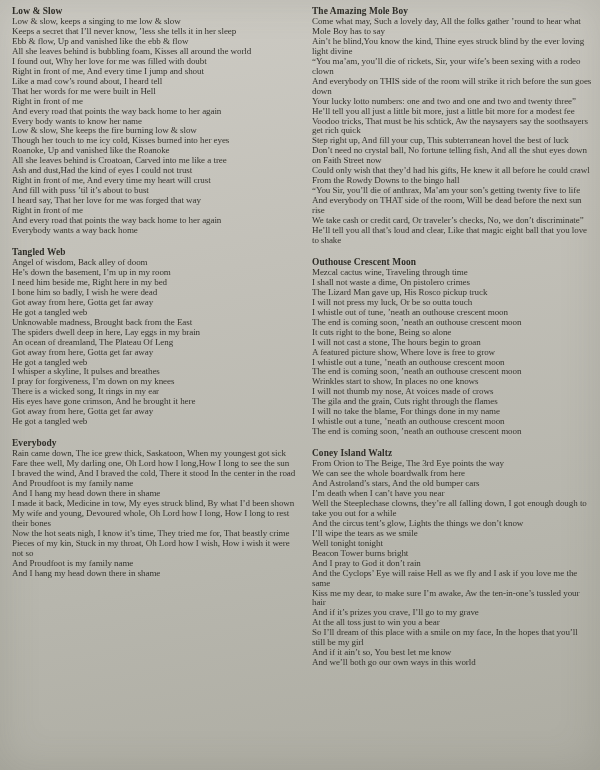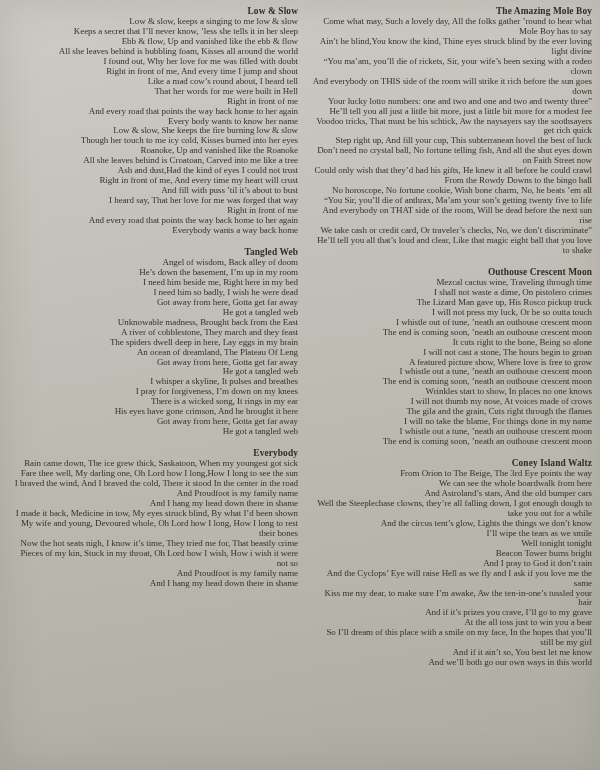--- a/index.html
+++ b/index.html
@@ -19,21 +19,20 @@
     box-sizing: border-box;
     width: 600px;
     height: 770px;
     padding: 6px 8px 0 12px;
     display: flex;
     gap: 14px;
     box-shadow: inset 0 0 40px rgba(90,88,78,0.18);
   }
   .col {
     flex: 0 0 auto;
-    text-align: right;
   }
   .col-left  { width: 286px; }
   .col-right { width: 280px; }
   .song { margin: 0 0 11px 0; }
   .song-title {
     font-size: 9.4px;
     line-height: 10px;
     font-weight: bold;
     margin: 0 0 1px 0;
     color: #2e2d27;
@@ -75,25 +74,24 @@
         <p class="lyric-line">I heard say, That her love for me was forged that way</p>
         <p class="lyric-line">Right in front of me</p>
         <p class="lyric-line">And every road that points the way back home to her again</p>
         <p class="lyric-line">Everybody wants a way back home</p>
       </section>
       <section class="song">
         <h2 class="song-title">Tangled Web</h2>
         <p class="lyric-line">Angel of wisdom, Back alley of doom</p>
         <p class="lyric-line">He’s down the basement, I’m up in my room</p>
         <p class="lyric-line">I need him beside me, Right here in my bed</p>
-        <p class="lyric-line">I need him so badly, I wish he were dead</p>
+        <p class="lyric-line">I bone him so badly, I wish he were dead</p>
         <p class="lyric-line">Got away from here, Gotta get far away</p>
         <p class="lyric-line">He got a tangled web</p>
         <p class="lyric-line">Unknowable madness, Brought back from the East</p>
-        <p class="lyric-line">A river of cobblestone, They march and they feast</p>
         <p class="lyric-line">The spiders dwell deep in here, Lay eggs in my brain</p>
         <p class="lyric-line">An ocean of dreamland, The Plateau Of Leng</p>
         <p class="lyric-line">Got away from here, Gotta get far away</p>
         <p class="lyric-line">He got a tangled web</p>
         <p class="lyric-line">I whisper a skyline, It pulses and breathes</p>
         <p class="lyric-line">I pray for forgiveness, I’m down on my knees</p>
         <p class="lyric-line">There is a wicked song, It rings in my ear</p>
         <p class="lyric-line">His eyes have gone crimson, And he brought it here</p>
         <p class="lyric-line">Got away from here, Gotta get far away</p>
         <p class="lyric-line">He got a tangled web</p>
@@ -120,21 +118,20 @@
         <p class="lyric-line">Ain’t he blind,You know the kind, Thine eyes struck blind by the ever loving light divine</p>
         <p class="lyric-line">“You ma’am, you’ll die of rickets, Sir, your wife’s been sexing with a rodeo clown</p>
         <p class="lyric-line">And everybody on THIS side of the room will strike it rich before the sun goes down</p>
         <p class="lyric-line">Your lucky lotto numbers: one and two and one and two and twenty three”</p>
         <p class="lyric-line">He’ll tell you all just a little bit more, just a little bit more for a modest fee</p>
         <p class="lyric-line">Voodoo tricks, That must be his schtick, Aw the naysayers say the soothsayers get rich quick</p>
         <p class="lyric-line">Step right up, And fill your cup, This subterranean hovel the best of luck</p>
         <p class="lyric-line">Don’t need no crystal ball, No fortune telling fish, And all the shut eyes down on Faith Street now</p>
         <p class="lyric-line">Could only wish that they’d had his gifts, He knew it all before he could crawl</p>
         <p class="lyric-line">From the Rowdy Downs to the bingo hall</p>
-        <p class="lyric-line">No horoscope, No fortune cookie, Wish bone charm, No, he beats ’em all</p>
         <p class="lyric-line">“You Sir, you’ll die of anthrax, Ma’am your son’s getting twenty five to life</p>
         <p class="lyric-line">And everybody on THAT side of the room, Will be dead before the next sun rise</p>
         <p class="lyric-line">We take cash or credit card, Or traveler’s checks, No, we don’t discriminate”</p>
         <p class="lyric-line">He’ll tell you all that’s loud and clear, Like that magic eight ball that you love to shake</p>
       </section>
       <section class="song">
         <h2 class="song-title">Outhouse Crescent Moon</h2>
         <p class="lyric-line">Mezcal cactus wine, Traveling through time</p>
         <p class="lyric-line">I shall not waste a dime, On pistolero crimes</p>
         <p class="lyric-line">The Lizard Man gave up, His Rosco pickup truck</p>
@@ -151,20 +148,21 @@
         <p class="lyric-line">The gila and the grain, Cuts right through the flames</p>
         <p class="lyric-line">I will no take the blame, For things done in my name</p>
         <p class="lyric-line">I whistle out a tune, ’neath an outhouse crescent moon</p>
         <p class="lyric-line">The end is coming soon, ’neath an outhouse crescent moon</p>
       </section>
       <section class="song">
         <h2 class="song-title">Coney Island Waltz</h2>
         <p class="lyric-line">From Orion to The Beige, The 3rd Eye points the way</p>
         <p class="lyric-line">We can see the whole boardwalk from here</p>
         <p class="lyric-line">And Astroland’s stars, And the old bumper cars</p>
+        <p class="lyric-line">I’m death when I can’t have you near</p>
         <p class="lyric-line">Well the Steeplechase clowns, they’re all falling down, I got enough dough to take you out for a while</p>
         <p class="lyric-line">And the circus tent’s glow, Lights the things we don’t know</p>
         <p class="lyric-line">I’ll wipe the tears as we smile</p>
         <p class="lyric-line">Well tonight tonight</p>
         <p class="lyric-line">Beacon Tower burns bright</p>
         <p class="lyric-line">And I pray to God it don’t rain</p>
         <p class="lyric-line">And the Cyclops’ Eye will raise Hell as we fly and I ask if you love me the same</p>
         <p class="lyric-line">Kiss me my dear, to make sure I’m awake, Aw the ten-in-one’s tussled your hair</p>
         <p class="lyric-line">And if it’s prizes you crave, I’ll go to my grave</p>
         <p class="lyric-line">At the all toss just to win you a bear</p>

